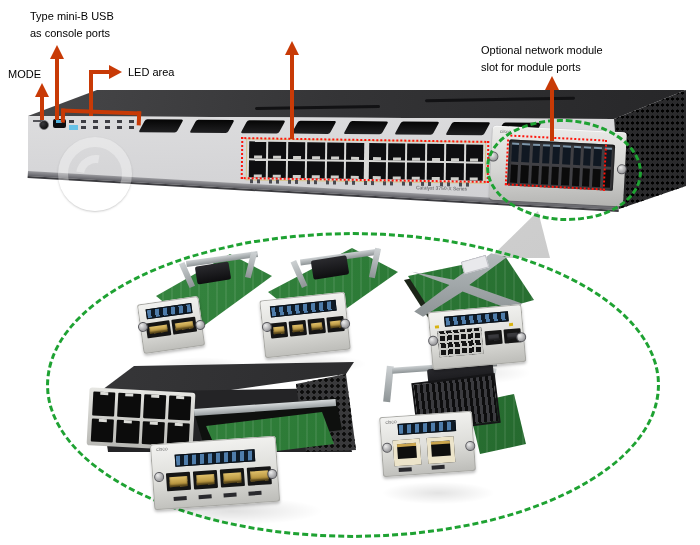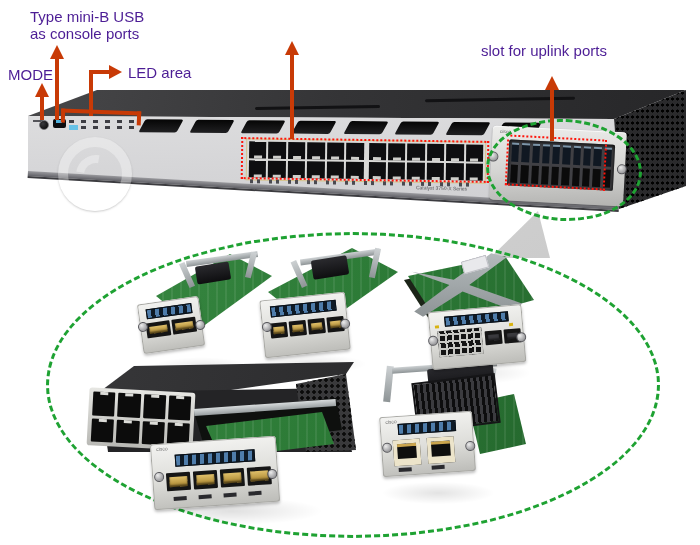--- a/index.html
+++ b/index.html
@@ -1,20 +1,20 @@
 <!DOCTYPE html>
 <html><head>
 <meta charset="utf-8">
 <style>
   html,body{margin:0;padding:0;background:#fff;}
   .stage{position:relative;width:700px;height:545px;background:#fff;overflow:hidden;
          font-family:"Liberation Sans",sans-serif;}
   .poly{position:absolute;inset:0;pointer-events:none;}
   
-  .lbl{position:absolute;color:#4c1d95;font-size:15px;line-height:17px;z-index:60;white-space:nowrap;}
+  .lbl{position:absolute;color:#000000;font-size:11px;line-height:17px;z-index:60;white-space:nowrap;}
   .arr{position:absolute;width:4px;background:#c83a06;z-index:60;}
   .ah-up{position:absolute;width:0;height:0;border-left:7px solid transparent;
          border-right:7px solid transparent;border-bottom:14px solid #c83a06;z-index:60;}
   .ah-right{position:absolute;width:0;height:0;border-top:7px solid transparent;
          border-bottom:7px solid transparent;border-left:13px solid #c83a06;z-index:60;}
   .hbar{position:absolute;height:4px;background:#c83a06;z-index:60;}
   .bracket{position:absolute;left:61px;top:110px;width:72px;height:10px;z-index:60;
          border-top:4px solid #c83a06;border-left:4px solid #c83a06;border-right:4px solid #c83a06;
          transform:rotate(2deg);}
   
@@ -134,21 +134,22 @@
 
 <div class="stage">
 
   <div class="lbl" style="left:30px;top:8px;">
     <div>Type mini-B USB</div>
     <div>as console ports</div>
   </div>
   <div class="lbl" style="left:8px;top:66px;">MODE</div>
   <div class="lbl" style="left:128px;top:64px;">LED area</div>
   <div class="lbl" style="left:481px;top:42px;">
-    <div>slot for uplink ports</div>
+    <div>Optional network module</div>
+    <div>slot for module ports</div>
   </div>
 
   <div class="ah-up" style="left:50px;top:45px;"></div>
   <div class="arr" style="left:55px;top:58px;height:62px;"></div>
   <div class="ah-up" style="left:35px;top:83px;"></div>
   <div class="arr" style="left:40px;top:96px;height:24px;"></div>
   <div class="ah-up" style="left:285px;top:41px;"></div>
   <div class="arr" style="left:290px;top:54px;height:85px;"></div>
   <div class="ah-up" style="left:545px;top:76px;"></div>
   <div class="arr" style="left:550px;top:89px;height:52px;"></div>

